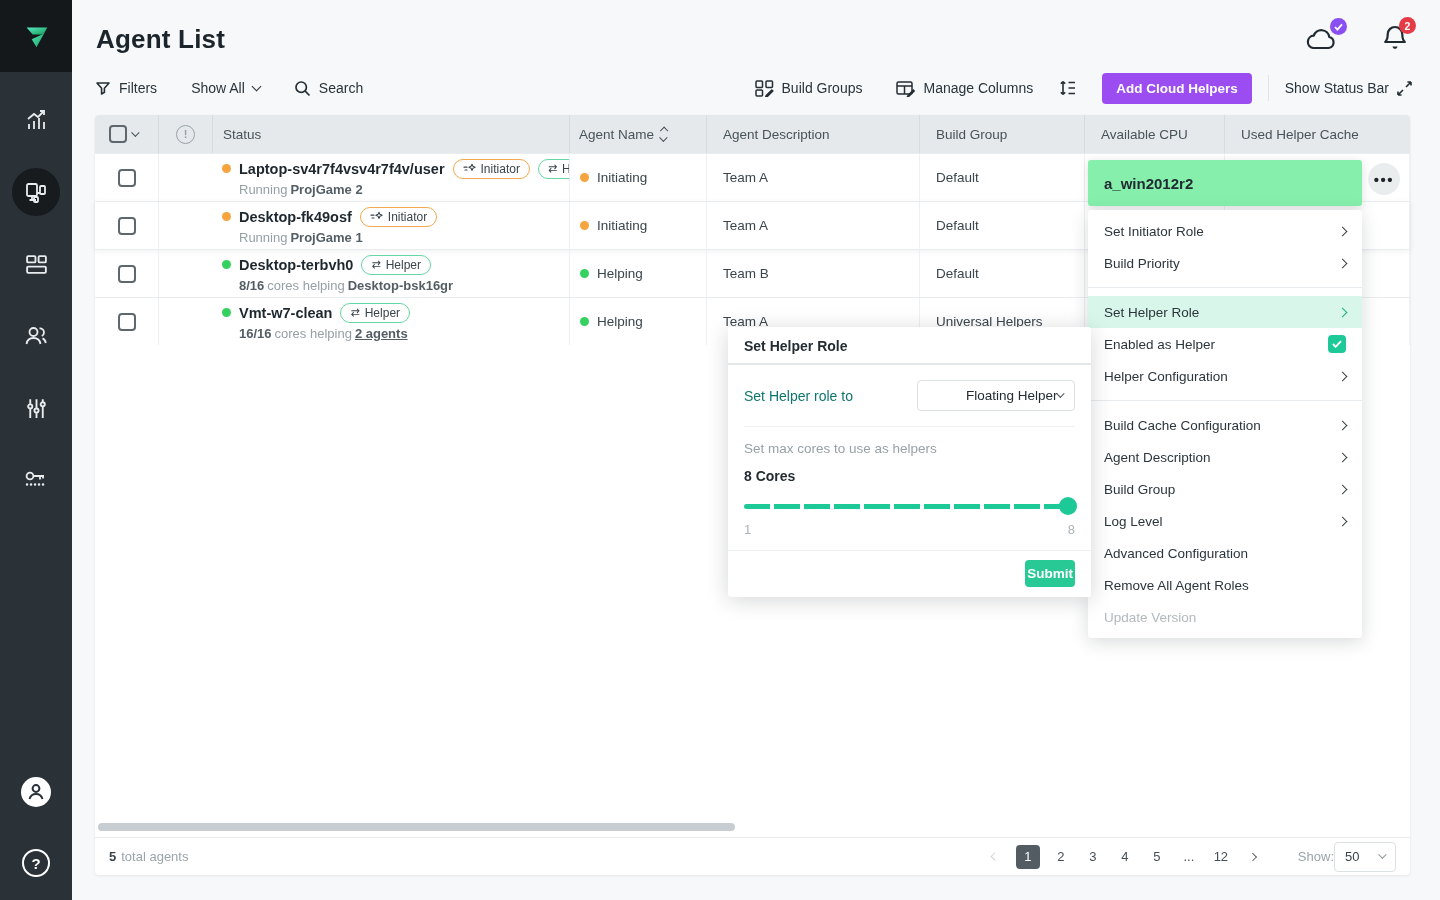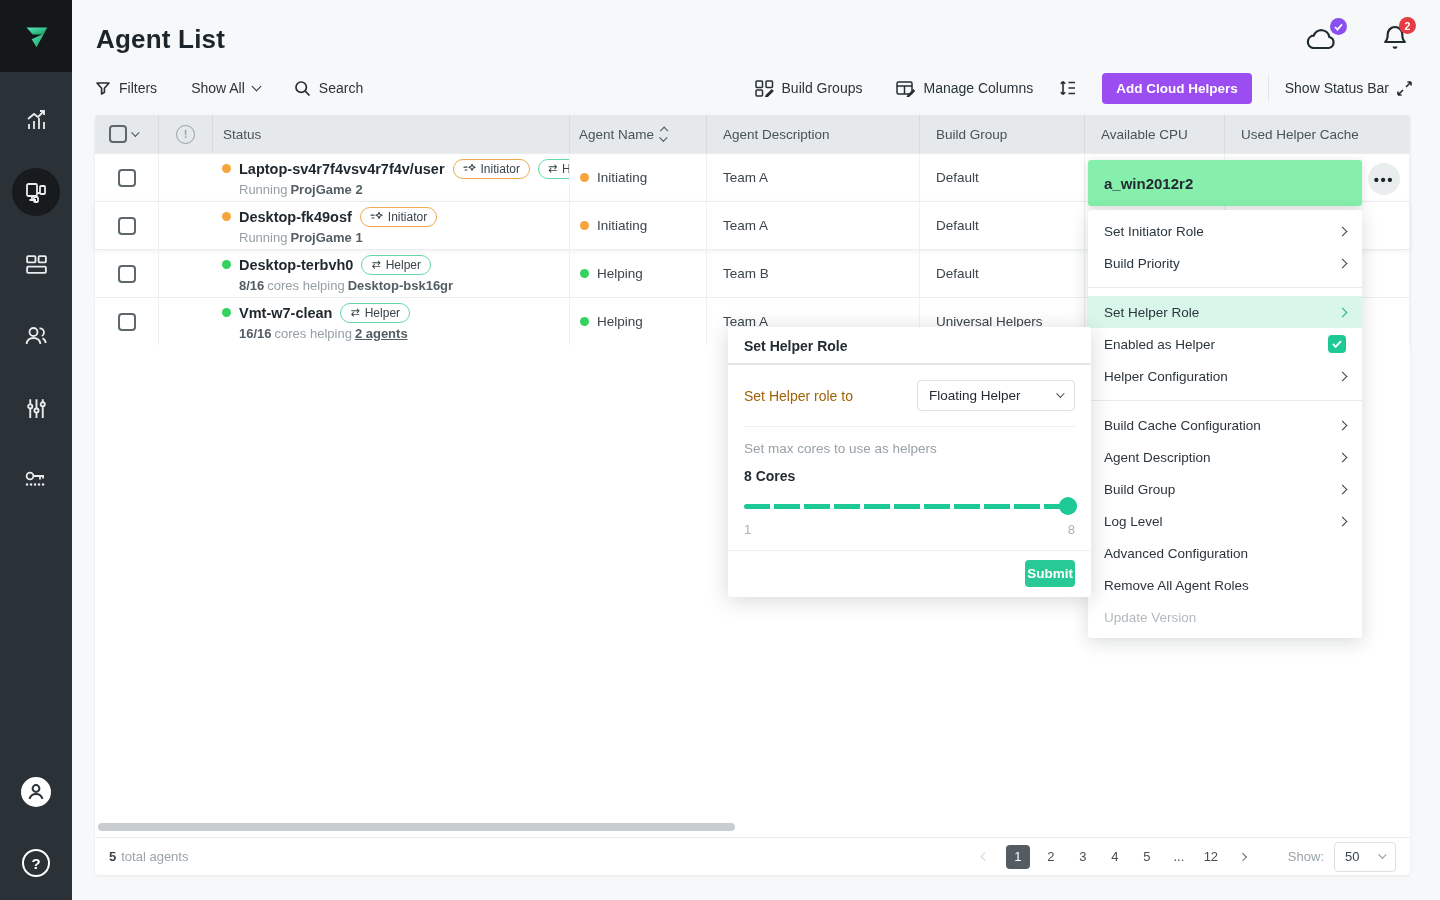--- a/index.html
+++ b/index.html
@@ -73,21 +73,21 @@
   .sub .lk { color:#535e64; font-weight:700; text-decoration:underline; cursor:pointer; }
 
   
   .hscroll { position:absolute; left:3px; bottom:44px; width:637px; height:8px; border-radius:4px; background:#c7cdd0; cursor:pointer; }
   .tfoot { position:absolute; left:0; right:0; bottom:0; height:38px; border-top:1px solid #e8ecee; display:flex; align-items:center; padding:0 14px; font-size:13px; color:#9aa4a9; }
   .tfoot .cnt { color:#39434a; font-weight:700; margin-right:5px; }
   .pager { display:flex; align-items:center; gap:10px; margin-right:34px; color:#444f56; }
   .pg { min-width:22px; height:24px; display:flex; align-items:center; justify-content:center; font-size:13px; cursor:pointer; }
   .pg.cur { background:#525c62; color:#fff; border-radius:4px; width:24px; cursor:default; }
   .pg-prev { color:#ccd2d5; } .pg-next { color:#5a646a; }
-  .show-box { display:flex; align-items:center; gap:10px; }
+  .show-box { display:flex; align-items:center; }
   .sel50 { width:62px; height:30px; border:1px solid #dbe0e3; border-radius:4px; background:#fff; display:flex; align-items:center; justify-content:space-between; padding:0 10px; font-size:13px; color:#39434a; cursor:pointer; }
   .sel50 .chev { color:#8f999e; }
 
   
   .row-actions { position:absolute; left:1296px; top:163px; width:32px; height:32px; border-radius:50%; background:#e9edee; display:flex; align-items:center; justify-content:center; cursor:pointer; z-index:62; font-size:15px; letter-spacing:1.5px; color:#20262b; font-weight:700; }
 
   
   .cmenu { position:absolute; left:1016px; top:160px; width:274px; z-index:60; }
   .cm-head { background:#86efac; height:46px; display:flex; align-items:center; padding:0 16px; font-size:15px; font-weight:700; color:#222c32; border-radius:3px; box-shadow:0 2px 10px rgba(20,30,40,.14); }
   .cm-body { margin-top:4px; background:#fff; border-radius:3px; box-shadow:0 4px 18px rgba(20,30,40,.16); padding:5px 0; }
@@ -97,22 +97,22 @@
   .mi.hl .chev { color:#1fae85; }
   .mi.disabled { color:#b2b9bd; cursor:default; }
   .mi-sep { height:1px; background:#e8ecee; margin:8px 0; }
   .gchk { width:18px; height:18px; border-radius:4px; background:#1ec998; display:flex; align-items:center; justify-content:center; cursor:pointer; }
 
   
   .hpop { position:absolute; left:656px; top:327px; width:363px; background:#fff; border-radius:3px; box-shadow:0 3px 22px rgba(20,30,40,.18); z-index:70; }
   .hp-title { padding:11px 16px 9px; font-size:14px; font-weight:700; color:#222c32; border-bottom:2px solid #e3e7e9; }
   .hp-body { padding:15px 16px 0; }
   .role-row { display:flex; justify-content:space-between; align-items:center; }
-  .role-lbl { font-size:14px; color:#a16207;text-align:center; }
-  .selbox { width:158px; height:31px; border:1px solid #dce1e4; border-radius:4px; display:flex; align-items:center; justify-content:space-between; padding:0 11px; font-size:13.5px; color:#222c32; cursor:pointer; background:#fff; }
+  .role-lbl { font-size:14px; color:#0f766e;text-align:center; }
+  .selbox { width:158px; height:31px; border:1px solid #dce1e4; border-radius:4px; display:flex; align-items:center; justify-content:flex-end; padding:0 11px; font-size:13.5px; color:#222c32; cursor:pointer; background:#fff; }
   .selbox .chev { color:#4a545a; }
   .hp-div { height:1px; background:#edf0f2; margin:15px 0 14px; }
   .cores-lbl { font-size:13.5px; color:#97a1a6; }
   .cores-val { margin-top:12px; font-size:14px; font-weight:700; color:#222c32; }
   .slider { position:relative; margin-top:13px; height:18px; }
   .sl-track { position:absolute; left:0; right:6px; top:7px; height:5px; border-radius:3px;
     background:repeating-linear-gradient(90deg,#1ec998 0 26px,#ffffff 26px 30px); cursor:pointer; }
   .sl-knob { position:absolute; right:-2px; top:0; width:18px; height:18px; border-radius:50%; background:#1ec998; cursor:grab; }
   .minmax { display:flex; justify-content:space-between; margin-top:7px; font-size:13px; color:#aab3b8; }
   .hp-foot { margin-top:13px; border-top:1px solid #edf0f2; padding:9px 16px 10px; text-align:right; }

